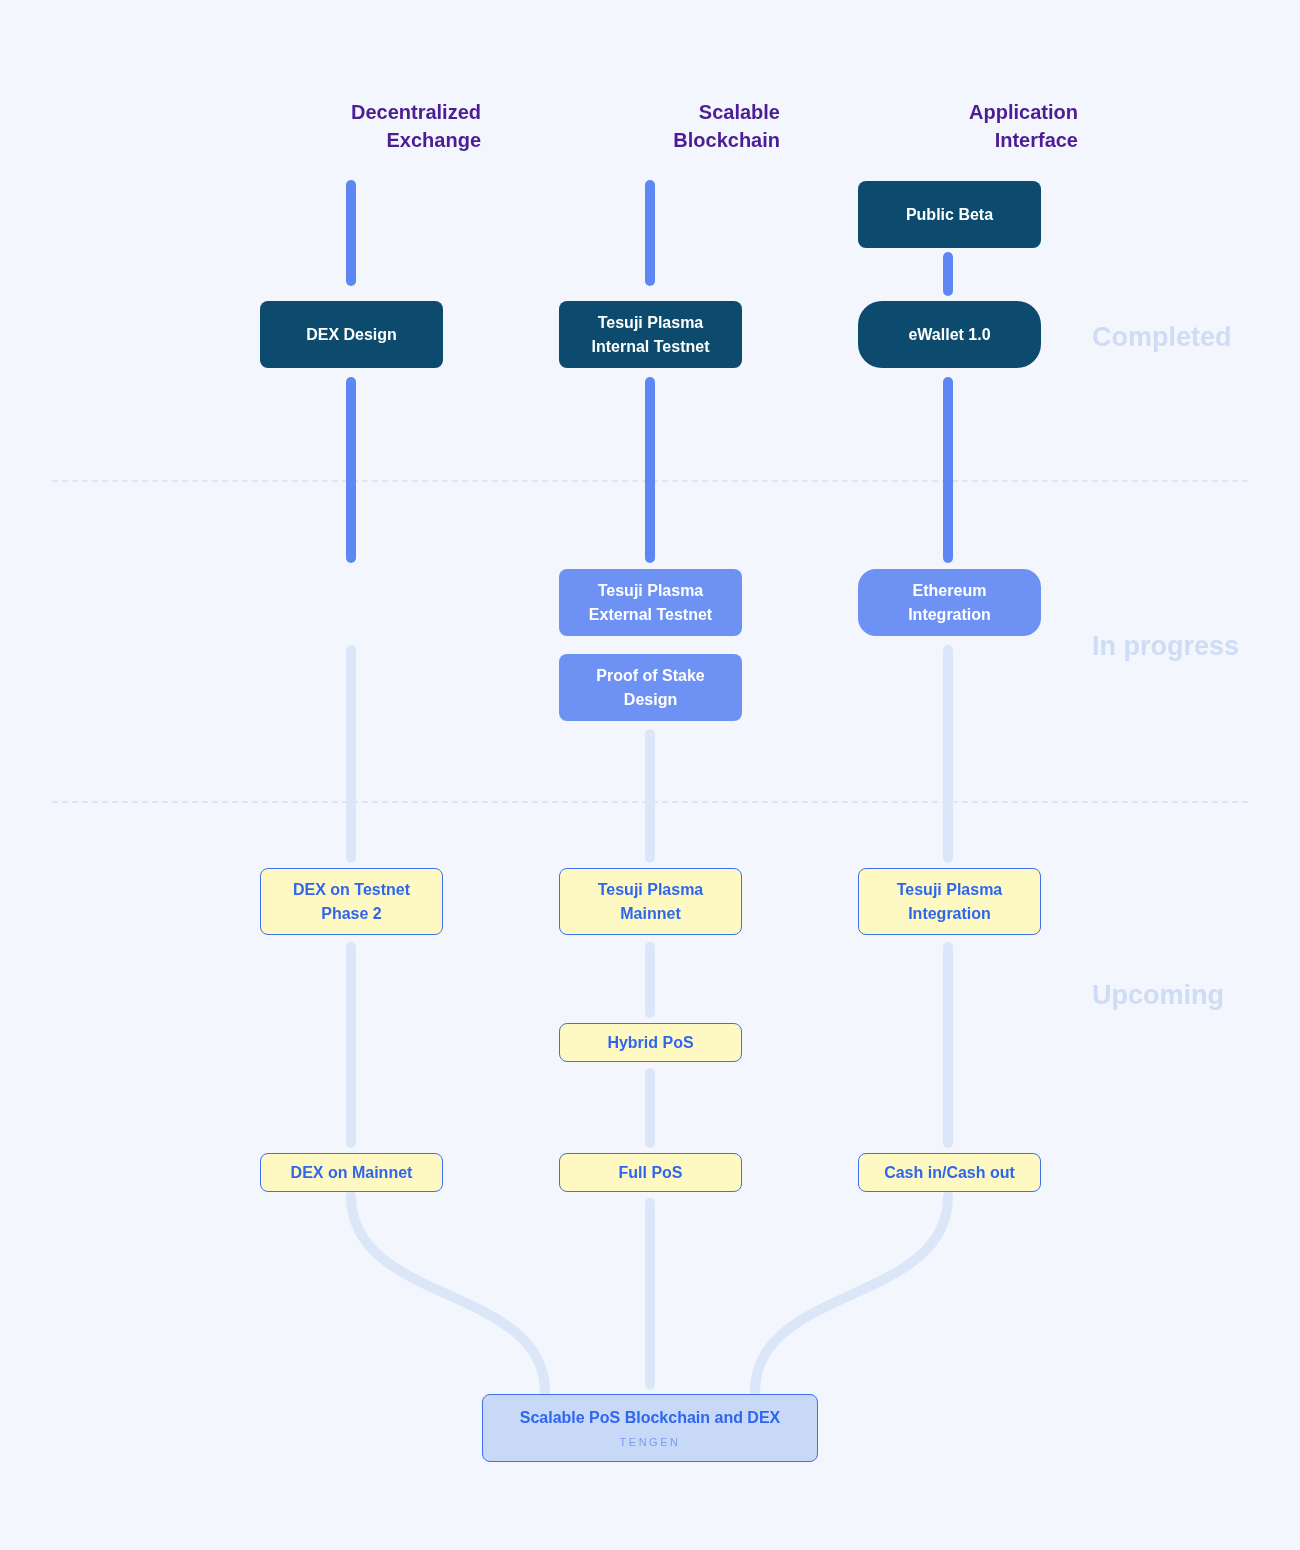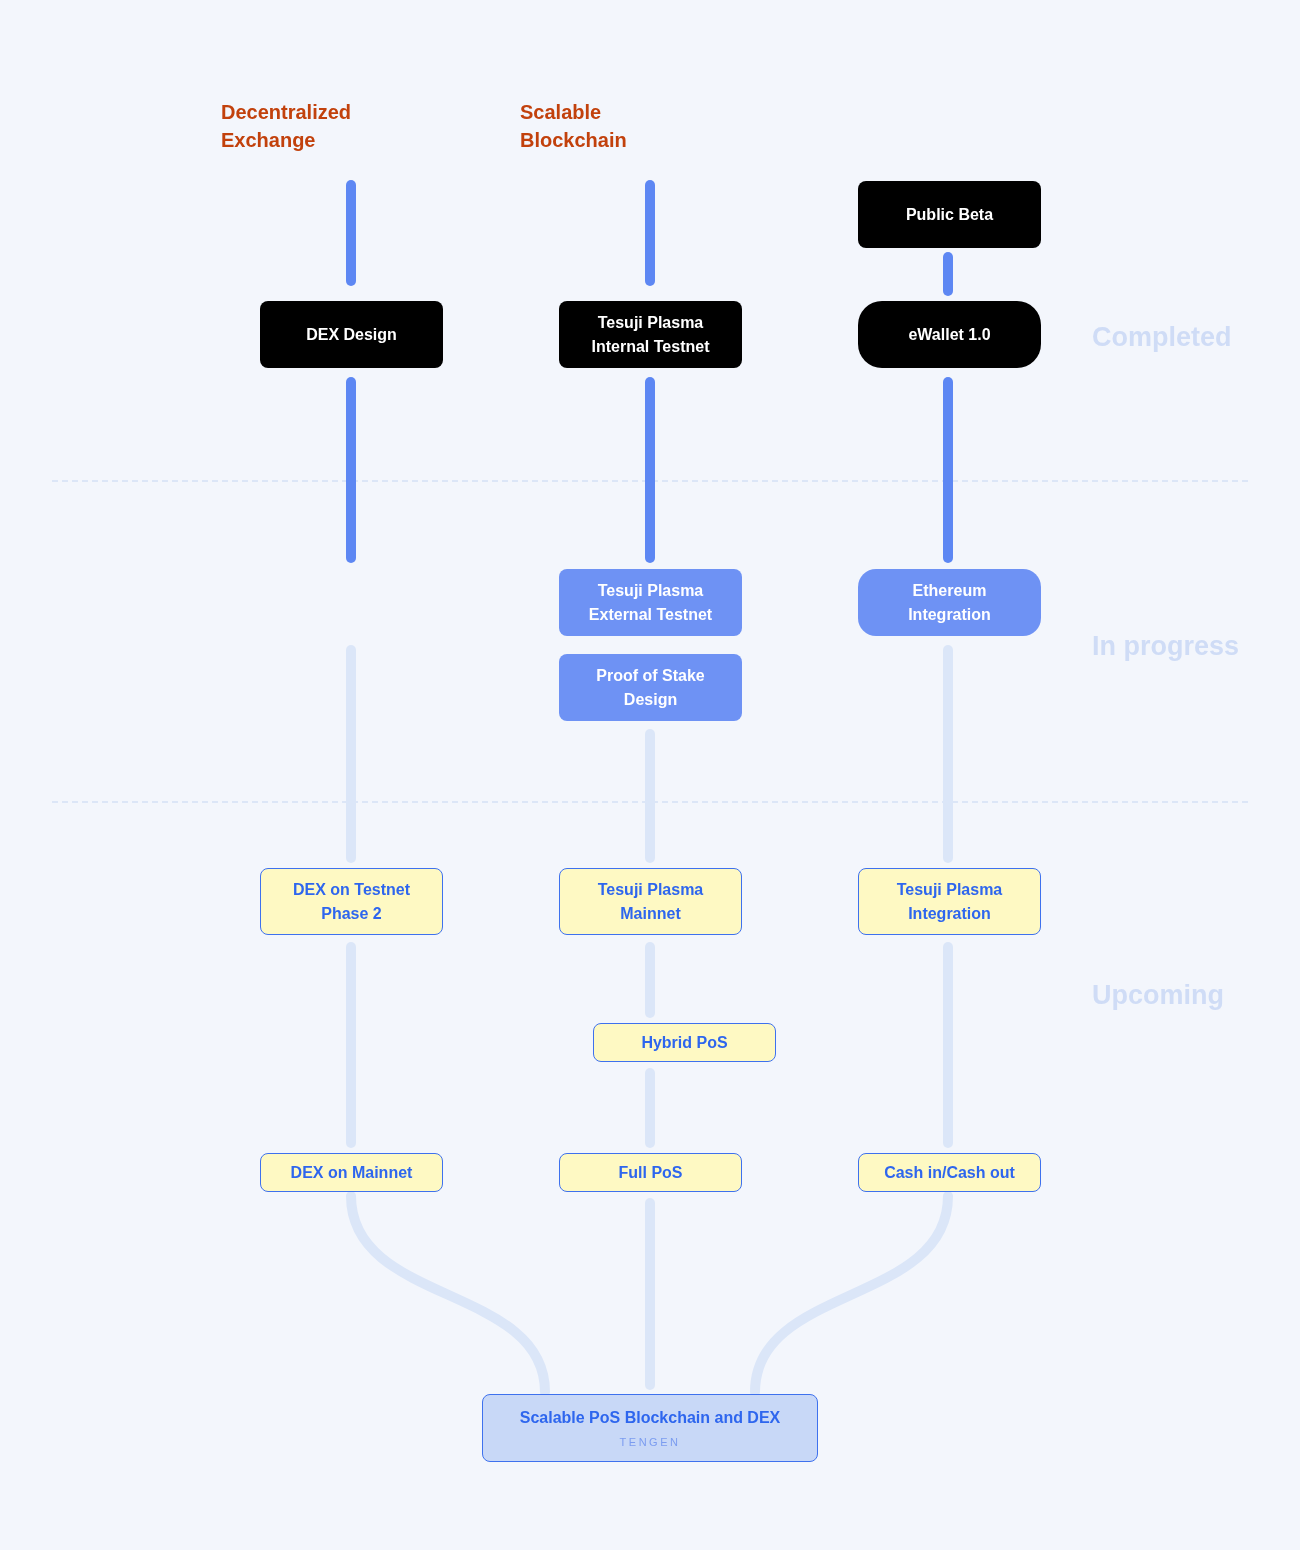--- a/index.html
+++ b/index.html
@@ -1,34 +1,34 @@
 <!DOCTYPE html>
 <html><head>
 <meta charset="utf-8">
 <style>
   * { margin:0; padding:0; box-sizing:border-box; }
   html,body { background:#f3f6fc; }
   body { font-family:"Liberation Sans", sans-serif; }
   .canvas { position:relative; width:1300px; height:1550px; background:#f3f6fc; overflow:hidden; }
 
   .col-header {
-    position:absolute; width:260px; text-align:left;
-    font-size:20px; font-weight:bold; color:#c2410c;
+    position:absolute; width:260px; text-align:right;
+    font-size:20px; font-weight:bold; color:#4c1d95;
     line-height:1.4; white-space:pre-line;
   }
 
   .box {
     position:absolute; width:183px; border-radius:8px;
     display:flex; align-items:center; justify-content:center;
     text-align:center; font-weight:bold; font-size:16px;
     line-height:1.45; white-space:pre-line;
   }
   .box.h2 { height:67px; }
   .box.small { height:39px; }
-  .completed { background:#000000; color:#ffffff; }
+  .completed { background:#0c4a6e; color:#ffffff; }
   .progress  { background:#6e92f4; color:#ffffff; }
   .upcoming  { background:#fef9c3; color:#2e66ee; border:1.5px solid #3e71ee; }
 
   .seg { position:absolute; width:10px; border-radius:5px; }
   .seg.dark  { background:#5d87f3; }
   .seg.light { background:#dbe6f8; }
 
   .curves { position:absolute; left:0; top:0; width:1300px; height:1550px; }
 
   .dash { position:absolute; left:52px; width:1196px; height:0; border-top:2px dashed #dce6f7; }
@@ -56,20 +56,22 @@
     <path d="M948 1196 C948 1305, 755 1285, 755 1392" fill="none" stroke="#dbe6f8" stroke-width="10" stroke-linecap="round"></path>
   </svg>
 
   <div class="dash" style="top:480px;"></div>
   <div class="dash" style="top:801px;"></div>
 
   <div class="col-header" style="left:221px; top:98px;">Decentralized
 Exchange</div>
   <div class="col-header" style="left:520px; top:98px;">Scalable
 Blockchain</div>
+  <div class="col-header" style="left:818px; top:98px;">Application
+Interface</div>
 
   <div class="seg dark" style="left:346px; top:180px; height:106px;"></div>
   <div class="seg dark" style="left:645px; top:180px; height:106px;"></div>
   <div class="seg dark" style="left:943px; top:252px; height:44px;"></div>
   <div class="seg dark" style="left:346px; top:377px; height:186px;"></div>
   <div class="seg dark" style="left:645px; top:377px; height:186px;"></div>
   <div class="seg dark" style="left:943px; top:377px; height:186px;"></div>
 
   <div class="seg light" style="left:346px; top:645px; height:218px;"></div>
   <div class="seg light" style="left:645px; top:729px; height:134px;"></div>
@@ -86,21 +88,21 @@
   <div class="box small upcoming" style="left:260px; top:1153px;">DEX on Mainnet</div>
 
   <div class="box h2 completed" style="left:559px; top:301px;">Tesuji Plasma
 Internal Testnet</div>
   <div class="box h2 progress" style="left:559px; top:569px;">Tesuji Plasma
 External Testnet</div>
   <div class="box h2 progress" style="left:559px; top:654px;">Proof of Stake
 Design</div>
   <div class="box h2 upcoming" style="left:559px; top:868px;">Tesuji Plasma
 Mainnet</div>
-  <div class="box small upcoming" style="left:559px; top:1023px;margin-left:34px;">Hybrid PoS</div>
+  <div class="box small upcoming" style="left:559px; top:1023px;">Hybrid PoS</div>
   <div class="box small upcoming" style="left:559px; top:1153px;">Full PoS</div>
 
   <div class="box h2 completed" style="left:858px; top:181px;">Public Beta</div>
   <div class="box h2 completed" style="left:858px; top:301px;border-radius:24px;">eWallet 1.0</div>
   <div class="box h2 progress" style="left:858px; top:569px;border-radius:18px;">Ethereum
 Integration</div>
   <div class="box h2 upcoming" style="left:858px; top:868px;">Tesuji Plasma
 Integration</div>
   <div class="box small upcoming" style="left:858px; top:1153px;">Cash in/Cash out</div>
 

